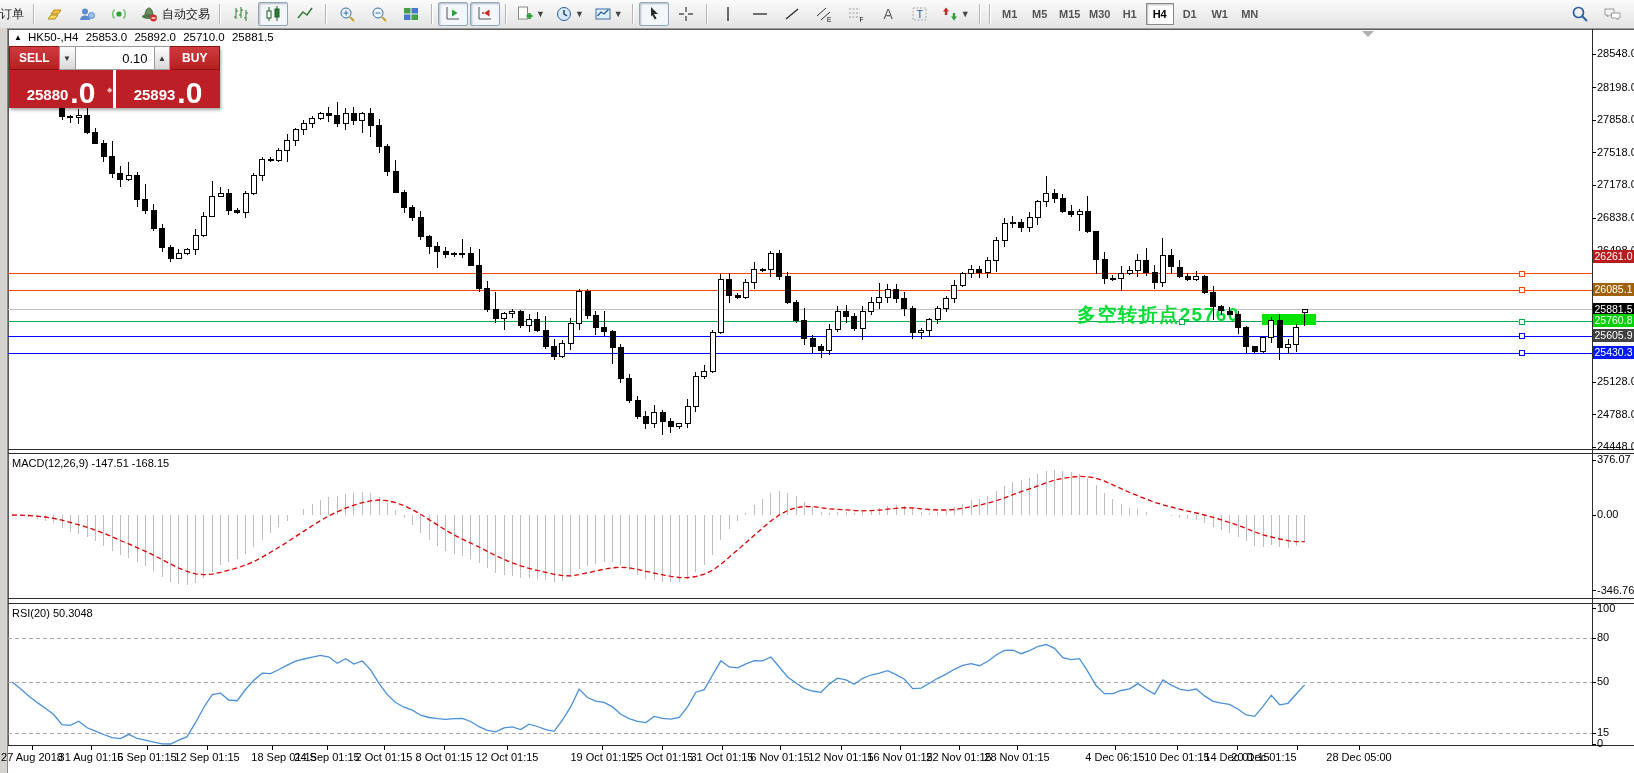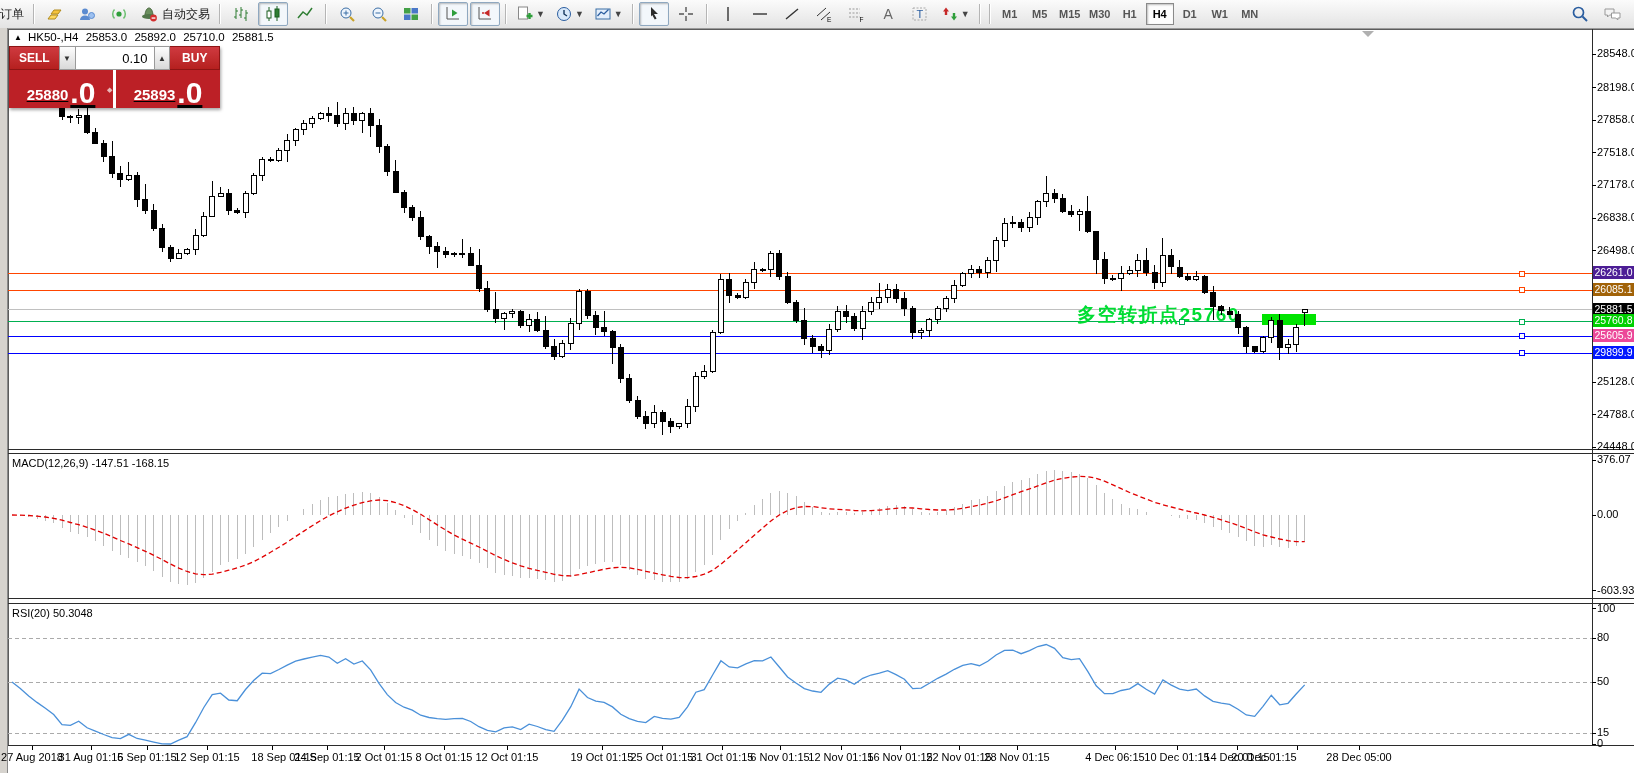--- a/index.html
+++ b/index.html
@@ -41,21 +41,21 @@
   #tpanel{position:absolute;left:9px;top:46px;width:211px;z-index:6;box-shadow:1px 2px 3px rgba(0,0,0,.35);}
   .trow{display:flex;height:24px;}
   .redbtn{background:linear-gradient(#cf3a40,#b5201f);color:#fff;font-weight:bold;font-size:12px;
      display:flex;align-items:center;justify-content:center;border:1px solid #8e1414;}
   #sell-btn{width:52px;border-right:0;}
   #buy-btn{width:52px;border-left:0;}
   .spin{width:16px;background:linear-gradient(#fdfdfd,#d9d9d9);border:1px solid #9a9a9a;color:#333;
      font-size:8px;display:flex;align-items:center;justify-content:center;}
   #vol{width:66px;border:1px solid #9a9a9a;border-left:0;border-right:0;text-align:right;
      font-size:13px;padding:0 6px;outline:none;font-family:inherit;}
-  .prow{display:flex;height:38px;text-decoration:underline;}
+  .prow{display:flex;height:38px;}
   .pricebox{background:#bc2026;color:#fff;display:flex;align-items:flex-end;justify-content:center;
      padding-bottom:2px;}
   #sell-price{width:104px;border-right:3px solid #fff;}
   #buy-price{width:104px;}
   .pricebox .small{font-size:15px;font-weight:bold;margin-bottom:3px;}
   .pricebox .big{font-size:30px;font-weight:bold;line-height:26px;margin-left:2px;}
   #spread-dot{position:absolute;left:98px;top:40px;color:#e9b8b8;font-size:7px;z-index:7;}
 </style>
 </head>
 <body>
@@ -859,29 +859,29 @@
       <div class="ptick" style="top:47px">28548.0</div>
       <div class="ptick" style="top:81px">28198.0</div>
       <div class="ptick" style="top:113px">27858.0</div>
       <div class="ptick" style="top:146px">27518.0</div>
       <div class="ptick" style="top:178px">27178.0</div>
       <div class="ptick" style="top:211px">26838.0</div>
       <div class="ptick" style="top:244px">26498.0</div>
       <div class="ptick" style="top:375px">25128.0</div>
       <div class="ptick" style="top:408px">24788.0</div>
       <div class="ptick" style="top:440px">24448.0</div>
-      <div class="plabel" style="top:266px;background:#4c1d95">26261.0</div>
+      <div class="plabel" style="top:250px;background:#b91c1c">26261.0</div>
       <div class="plabel" style="top:283px;background:#a16207">26085.1</div>
       <div class="plabel" style="top:303px;background:#000000">25881.5</div>
       <div class="plabel" style="top:314px;background:#00d000">25760.8</div>
-      <div class="plabel" style="top:329px;background:#ec4899">25605.9</div>
-      <div class="plabel" style="top:346px;background:#0018ff">29899.9</div>
+      <div class="plabel" style="top:329px;background:#404040">25605.9</div>
+      <div class="plabel" style="top:346px;background:#0018ff">25430.3</div>
       <div class="ptick" style="top:453px">376.07</div>
       <div class="ptick" style="top:508px">0.00</div>
-      <div class="ptick" style="top:584px">-603.93</div>
+      <div class="ptick" style="top:584px">-346.76</div>
       <div class="ptick" style="top:602px">100</div>
       <div class="ptick" style="top:631px">80</div>
       <div class="ptick" style="top:675px">50</div>
       <div class="ptick" style="top:726px">15</div>
       <div class="ptick" style="top:737px">0</div>
     </div>
 <div id="xaxis-labels">
       <div class="tlabel" style="left:32px">27 Aug 2018</div>
       <div class="tlabel" style="left:91px">31 Aug 01:15</div>
       <div class="tlabel" style="left:147px">6 Sep 01:15</div>

